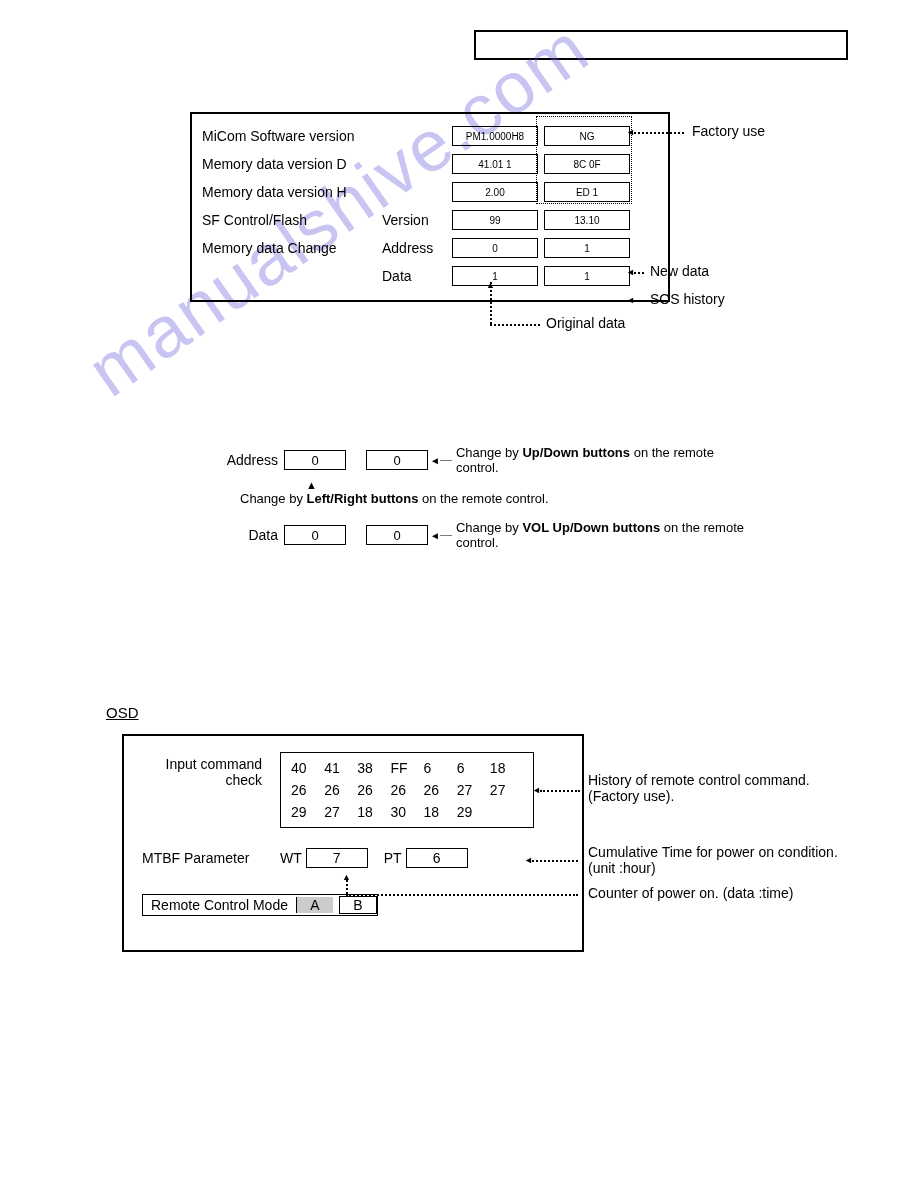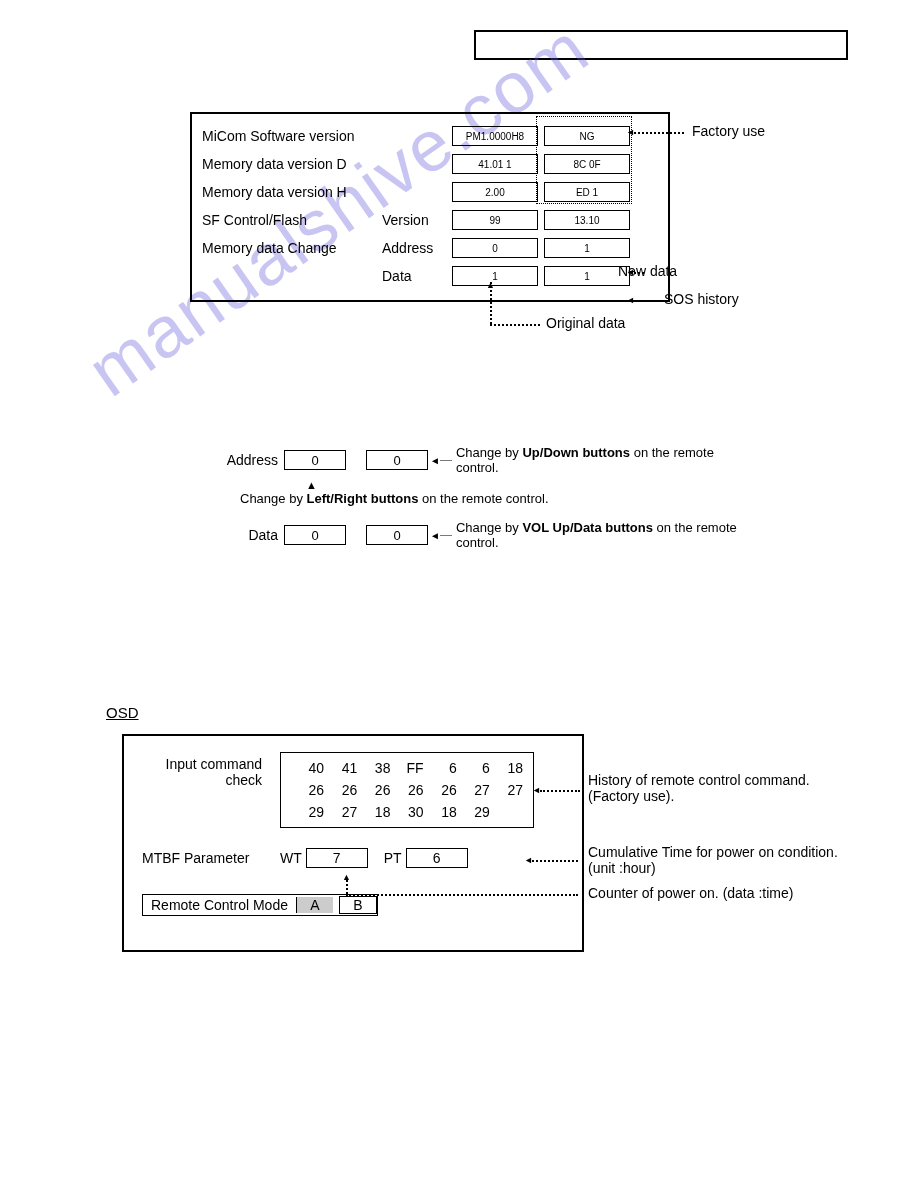--- a/index.html
+++ b/index.html
@@ -127,21 +127,21 @@
     top:16px;
     left:156px;
     border:1.5px solid #000;
     padding:4px 10px;
     font-size:14px;
     line-height:22px;
     letter-spacing: 0px;
     width: 232px;
   }
   .icc-box .hexrow { display:flex; }
-  .icc-box .hexcell { width:34px; text-align:right; }
+  .icc-box .hexcell { width:34px; text-align:left; }
   .mtbf-row { position:absolute; top:112px; left:18px; display:flex; align-items:center; font-size:14px; }
   .mtbf-row .lbl { width:138px; }
   .mtbf-row .sublbl { margin-right:4px; }
   .mtbf-row .mbox { border:1.5px solid #000; width:60px; height:18px; display:inline-flex; align-items:center; justify-content:center; margin-right:16px; }
   .rcm-row { position:absolute; top:158px; left:18px; display:flex; align-items:center; font-size:14px; border:1.5px solid #000; height:20px; }
   .rcm-row .rlbl { padding:0 8px; }
   .rcm-row .rbox { border-left:1.5px solid #000; width:36px; text-align:center; background:#ccc; }
   .rcm-row .rbox2 { border:1.5px solid #000; width:36px; text-align:center; margin-left:6px; }
   .osd-annot { position:absolute; font-size:14px; }
 </style>
@@ -190,24 +190,24 @@
     <span class="valbox">1</span>
   </div>
 </div>
 
 <div class="dotted-group"></div>
 
 <div class="dots-h arrow-left" style="top:132px; left:634px; width:50px;"></div>
 <span class="annot" style="top:123px; left:692px;">Factory use</span>
 
 <div class="dots-h arrow-left" style="top:272px; left:634px; width:10px;"></div>
-<span class="annot" style="top:263px; left:618px;">New data</span>
+<span class="annot" style="top:263px; left:650px;">New data</span>
 
 <div class="dots-h arrow-left" style="top:300px; left:634px; width:10px;"></div>
-<span class="annot" style="top:291px; left:650px;margin-left:14px;">SOS history</span>
+<span class="annot" style="top:291px; left:650px;">SOS history</span>
 
 <div style="position:absolute; top:282px; left:490px; border-left:2px dotted #000; height:42px;"></div>
 <span class="arrow-up small-arrow-up" style="top:278px; left:486px;"></span>
 <div class="dots-h" style="top:324px; left:490px; width:50px;"></div>
 <span class="annot" style="top:315px; left:546px;">Original data</span>
 
 <div class="sec2">
   <div class="row2">
     <span class="lblA">Address</span>
     <span class="vbox">0</span>
@@ -220,21 +220,21 @@
   <div style="margin-left:96px; font-size:11px;">▲</div>
   <div style="margin-left:30px; font-size:13px; margin-bottom:14px;">
     <span>Change by </span><b>Left/Right buttons</b><span> on the remote control.</span>
   </div>
   <div class="row2">
     <span class="lblA">Data</span>
     <span class="vbox">0</span>
     <span class="vbox">0</span>
     <span style="font-size:10px; margin-left:-18px; margin-right:4px;">◄┄┄</span>
     <span class="desc">
-      <span>Change by </span><b>VOL Up/Data buttons</b><span> on the remote control.</span>
+      <span>Change by </span><b>VOL Up/Down buttons</b><span> on the remote control.</span>
     </span>
   </div>
 </div>
 
 <span class="osd-title">OSD</span>
 
 <div class="panel2">
   <div class="icc-label">
     <span>Input command</span><br>
     <span>check</span>

